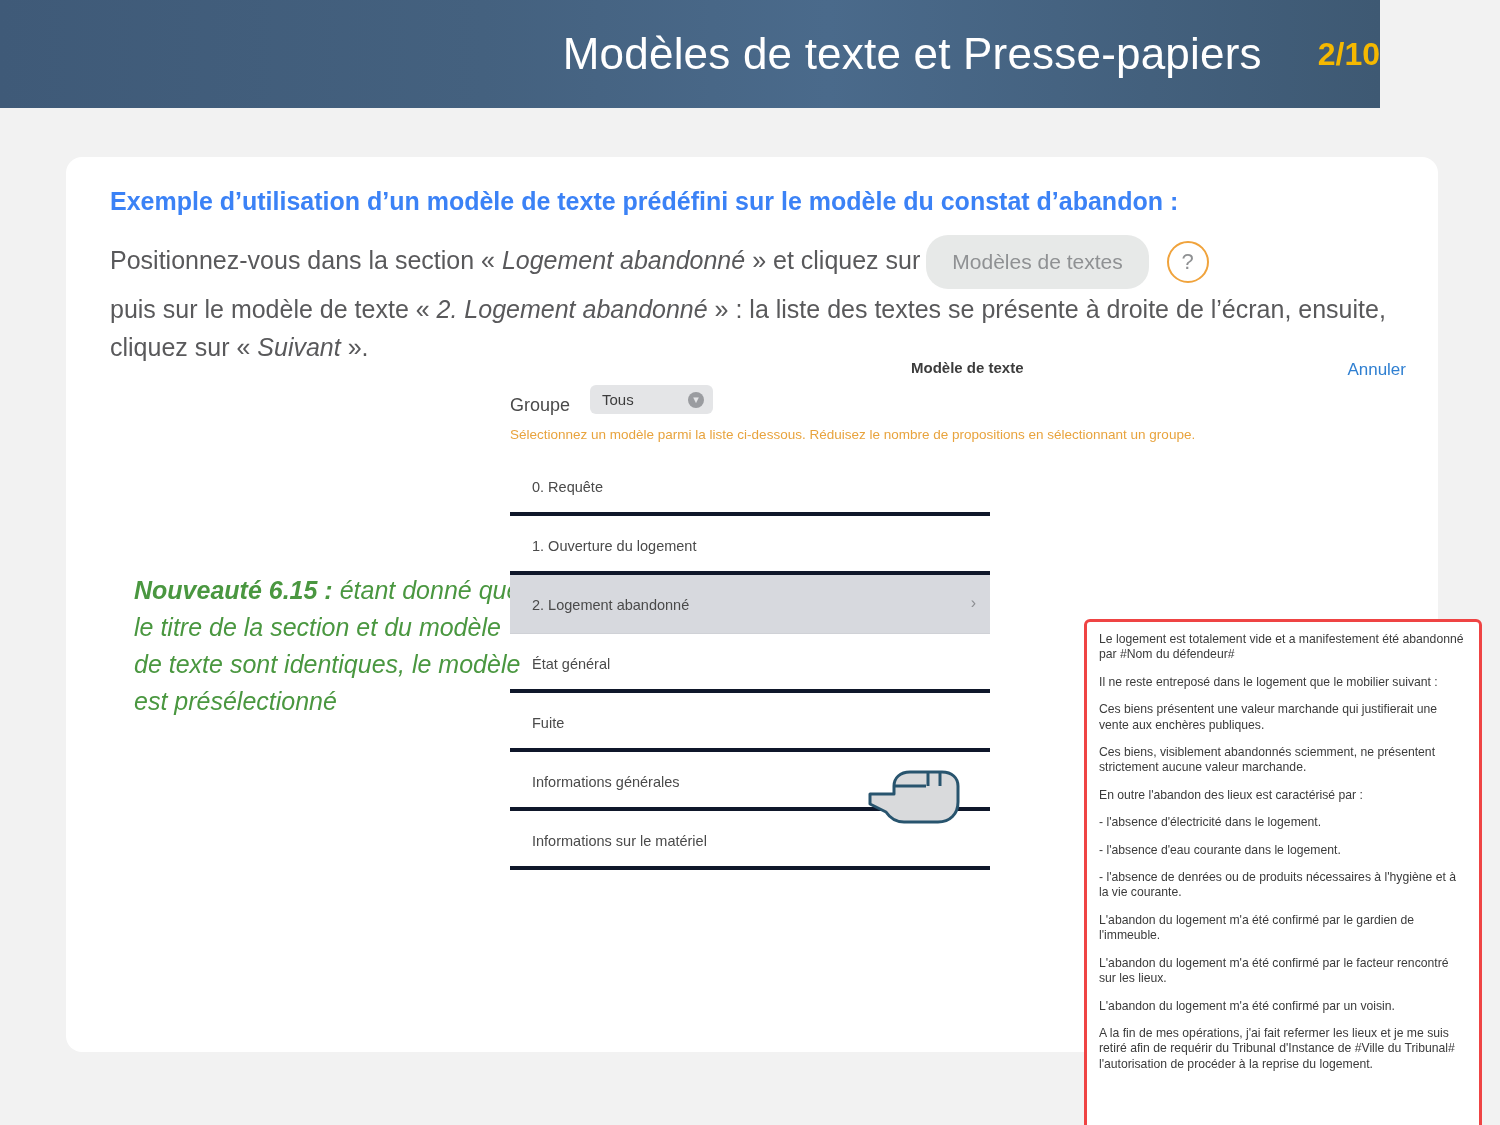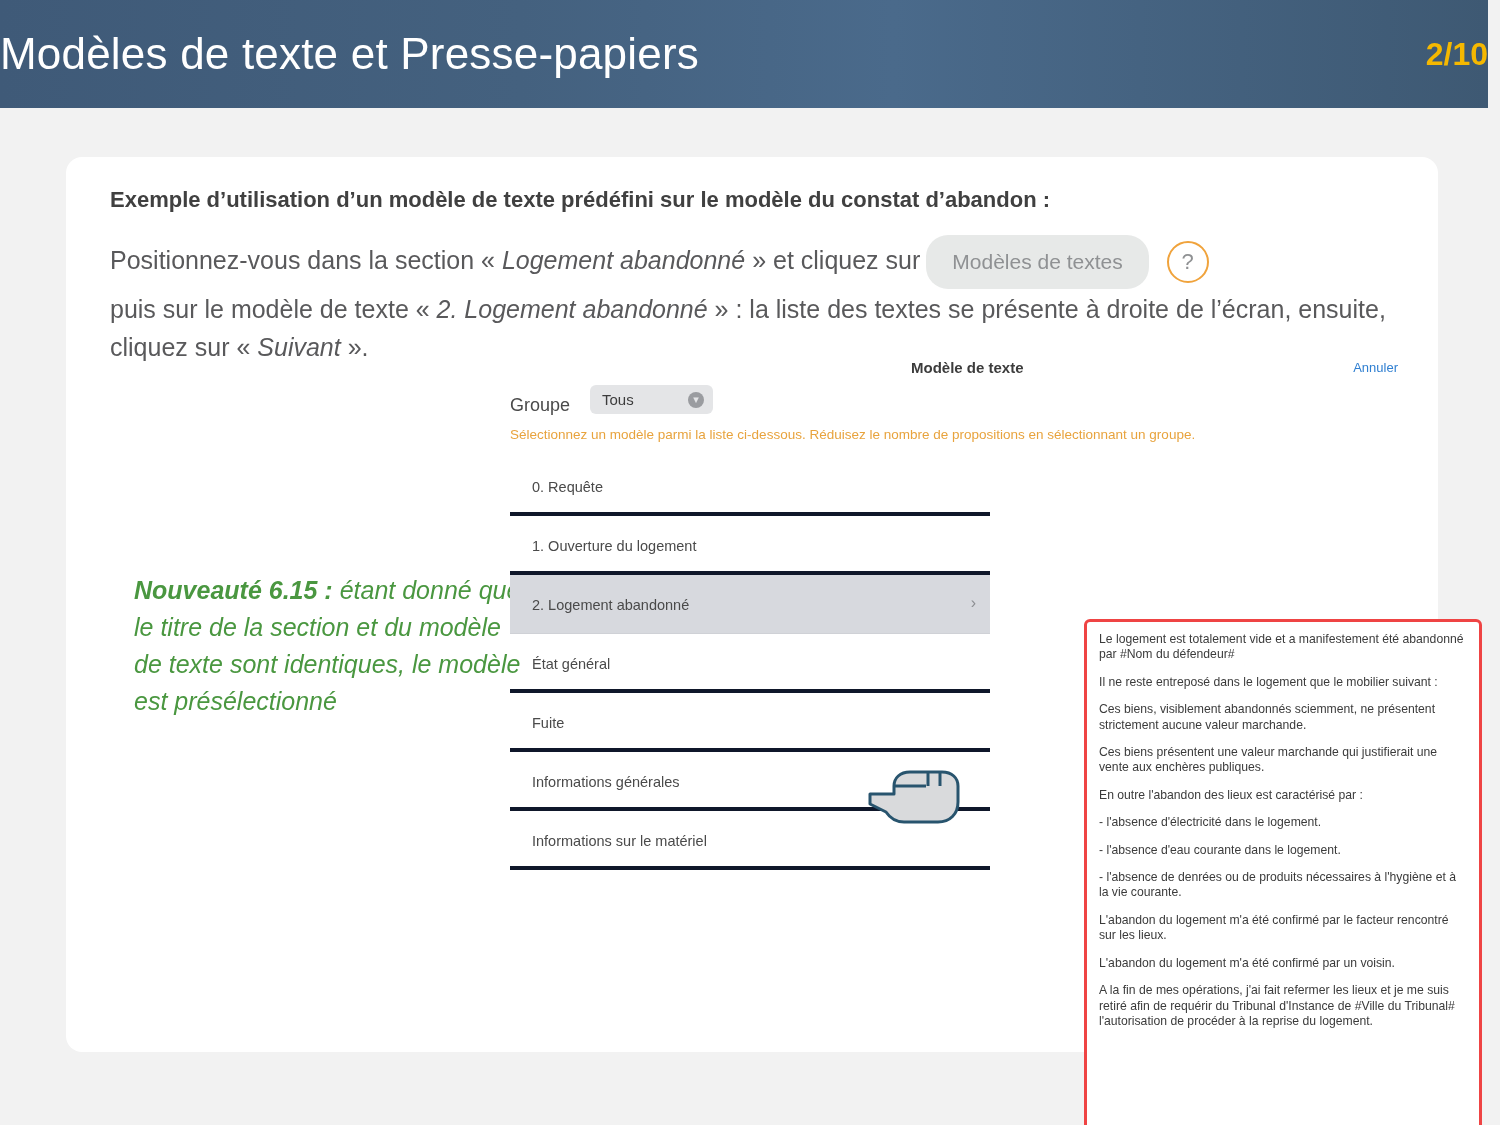--- a/index.html
+++ b/index.html
@@ -7,41 +7,41 @@
   body {
     width: 1500px; height: 1125px;
     background: #f2f2f2;
     font-family: "Liberation Sans", sans-serif;
     overflow: hidden;
     position: relative;
   }
 
   
   .header {
-    position: absolute; left:0; top:0; width:1488px; height:108px;
+    position: absolute; left:0; top:0; width:1380px; height:108px;
     background: linear-gradient(90deg,#3f5a78 0%,#44617f 35%,#4a6a8b 60%,#3e5973 100%);
-    display:flex; align-items:center; justify-content:space-between;
+    display:flex; align-items:center; justify-content:flex-end;
   }
   .header-title {
     color:#ffffff; font-size:44px; font-weight:300; letter-spacing:0.2px;
     white-space:nowrap;
   }
   .header-page {
     color:#f5b800; font-size:32px; font-weight:700; margin-left:56px;
   }
 
   
   .card {
     position:absolute; left:66px; top:157px; width:1372px; height:895px;
     background:#ffffff; border-radius:16px;
   }
 
   .lead {
     position:absolute; left:44px; top:30px; width:1290px;
-    color:#404040; font-size:22px; font-weight:700;
+    color:#3b82f6; font-size:25px; font-weight:700;
   }
   .para1 {
     position:absolute; left:44px; top:78px; width:1300px;
     color:#59595b; font-size:25px; font-weight:400; line-height:34px;
   }
   .para2 {
     position:absolute; left:44px; top:133px; width:1300px;
     color:#59595b; font-size:25px; font-weight:400; line-height:38px;
   }
   .para2 .it, .para1 .it { font-style:italic; }
@@ -71,22 +71,22 @@
 
   
   .app {
     position:absolute; left:440px; top:200px; width:900px; height:670px;
   }
   .app-title {
     position:absolute; left:405px; top:2px;
     font-size:15px; font-weight:700; color:#3c3c3c;
   }
   .app-cancel-top {
-    position:absolute; right:8px; top:3px;
-    font-size:13px; color:#2f7fd1;
+    position:absolute; right:0; top:3px;
+    font-size:17px; color:#2f7fd1;
   }
 
   .group-row { position:absolute; left:0; top:28px; }
   .group-label { position:absolute; left:4px; top:10px; font-size:18px; color:#4a4a4a; }
   .group-select {
     position:absolute; left:72px; top:0; width:123px; height:29px;
     background:#e4e5e7; border-radius:6px;margin-left:12px;
   }
   .group-select-val { position:absolute; left:12px; top:6px; font-size:15px; color:#3c3c3c; }
   .group-select-arrow {
@@ -197,25 +197,26 @@
                  C30 70 24 66 20 60 L4 52 Z" fill="#d9dadc" stroke="#28546e" stroke-width="3" stroke-linejoin="round"></path>
         <path d="M28 34 L60 34" stroke="#28546e" stroke-width="3" fill="none"></path>
         <path d="M62 20 L62 34" stroke="#28546e" stroke-width="3" fill="none"></path>
         <path d="M74 20 L74 34" stroke="#28546e" stroke-width="3" fill="none"></path>
       </svg>
     </div>
 
     <div class="preview">
       <p>Le logement est totalement vide et a manifestement été abandonné par #Nom du défendeur#</p>
       <p>Il ne reste entreposé dans le logement que le mobilier suivant :</p>
+      <p>Ces biens présentent une valeur marchande qui justifierait une vente aux enchères publiques.</p>
       <p>Ces biens, visiblement abandonnés sciemment, ne présentent strictement aucune valeur marchande.</p>
-      <p>Ces biens présentent une valeur marchande qui justifierait une vente aux enchères publiques.</p>
       <p>En outre l'abandon des lieux est caractérisé par :</p>
       <p>- l'absence d'électricité dans le logement.</p>
       <p>- l'absence d'eau courante dans le logement.</p>
       <p>- l'absence de denrées ou de produits nécessaires à l'hygiène et à la vie courante.</p>
+      <p>L'abandon du logement m'a été confirmé par le gardien de l'immeuble.</p>
       <p>L'abandon du logement m'a été confirmé par le facteur rencontré sur les lieux.</p>
       <p>L'abandon du logement m'a été confirmé par un voisin.</p>
       <p>A la fin de mes opérations, j'ai fait refermer les lieux et je me suis retiré afin de requérir du Tribunal d'Instance de #Ville du Tribunal# l'autorisation de procéder à la reprise du logement.</p>
     </div>
 
   </div>
 </div>
 
 </body></html>

